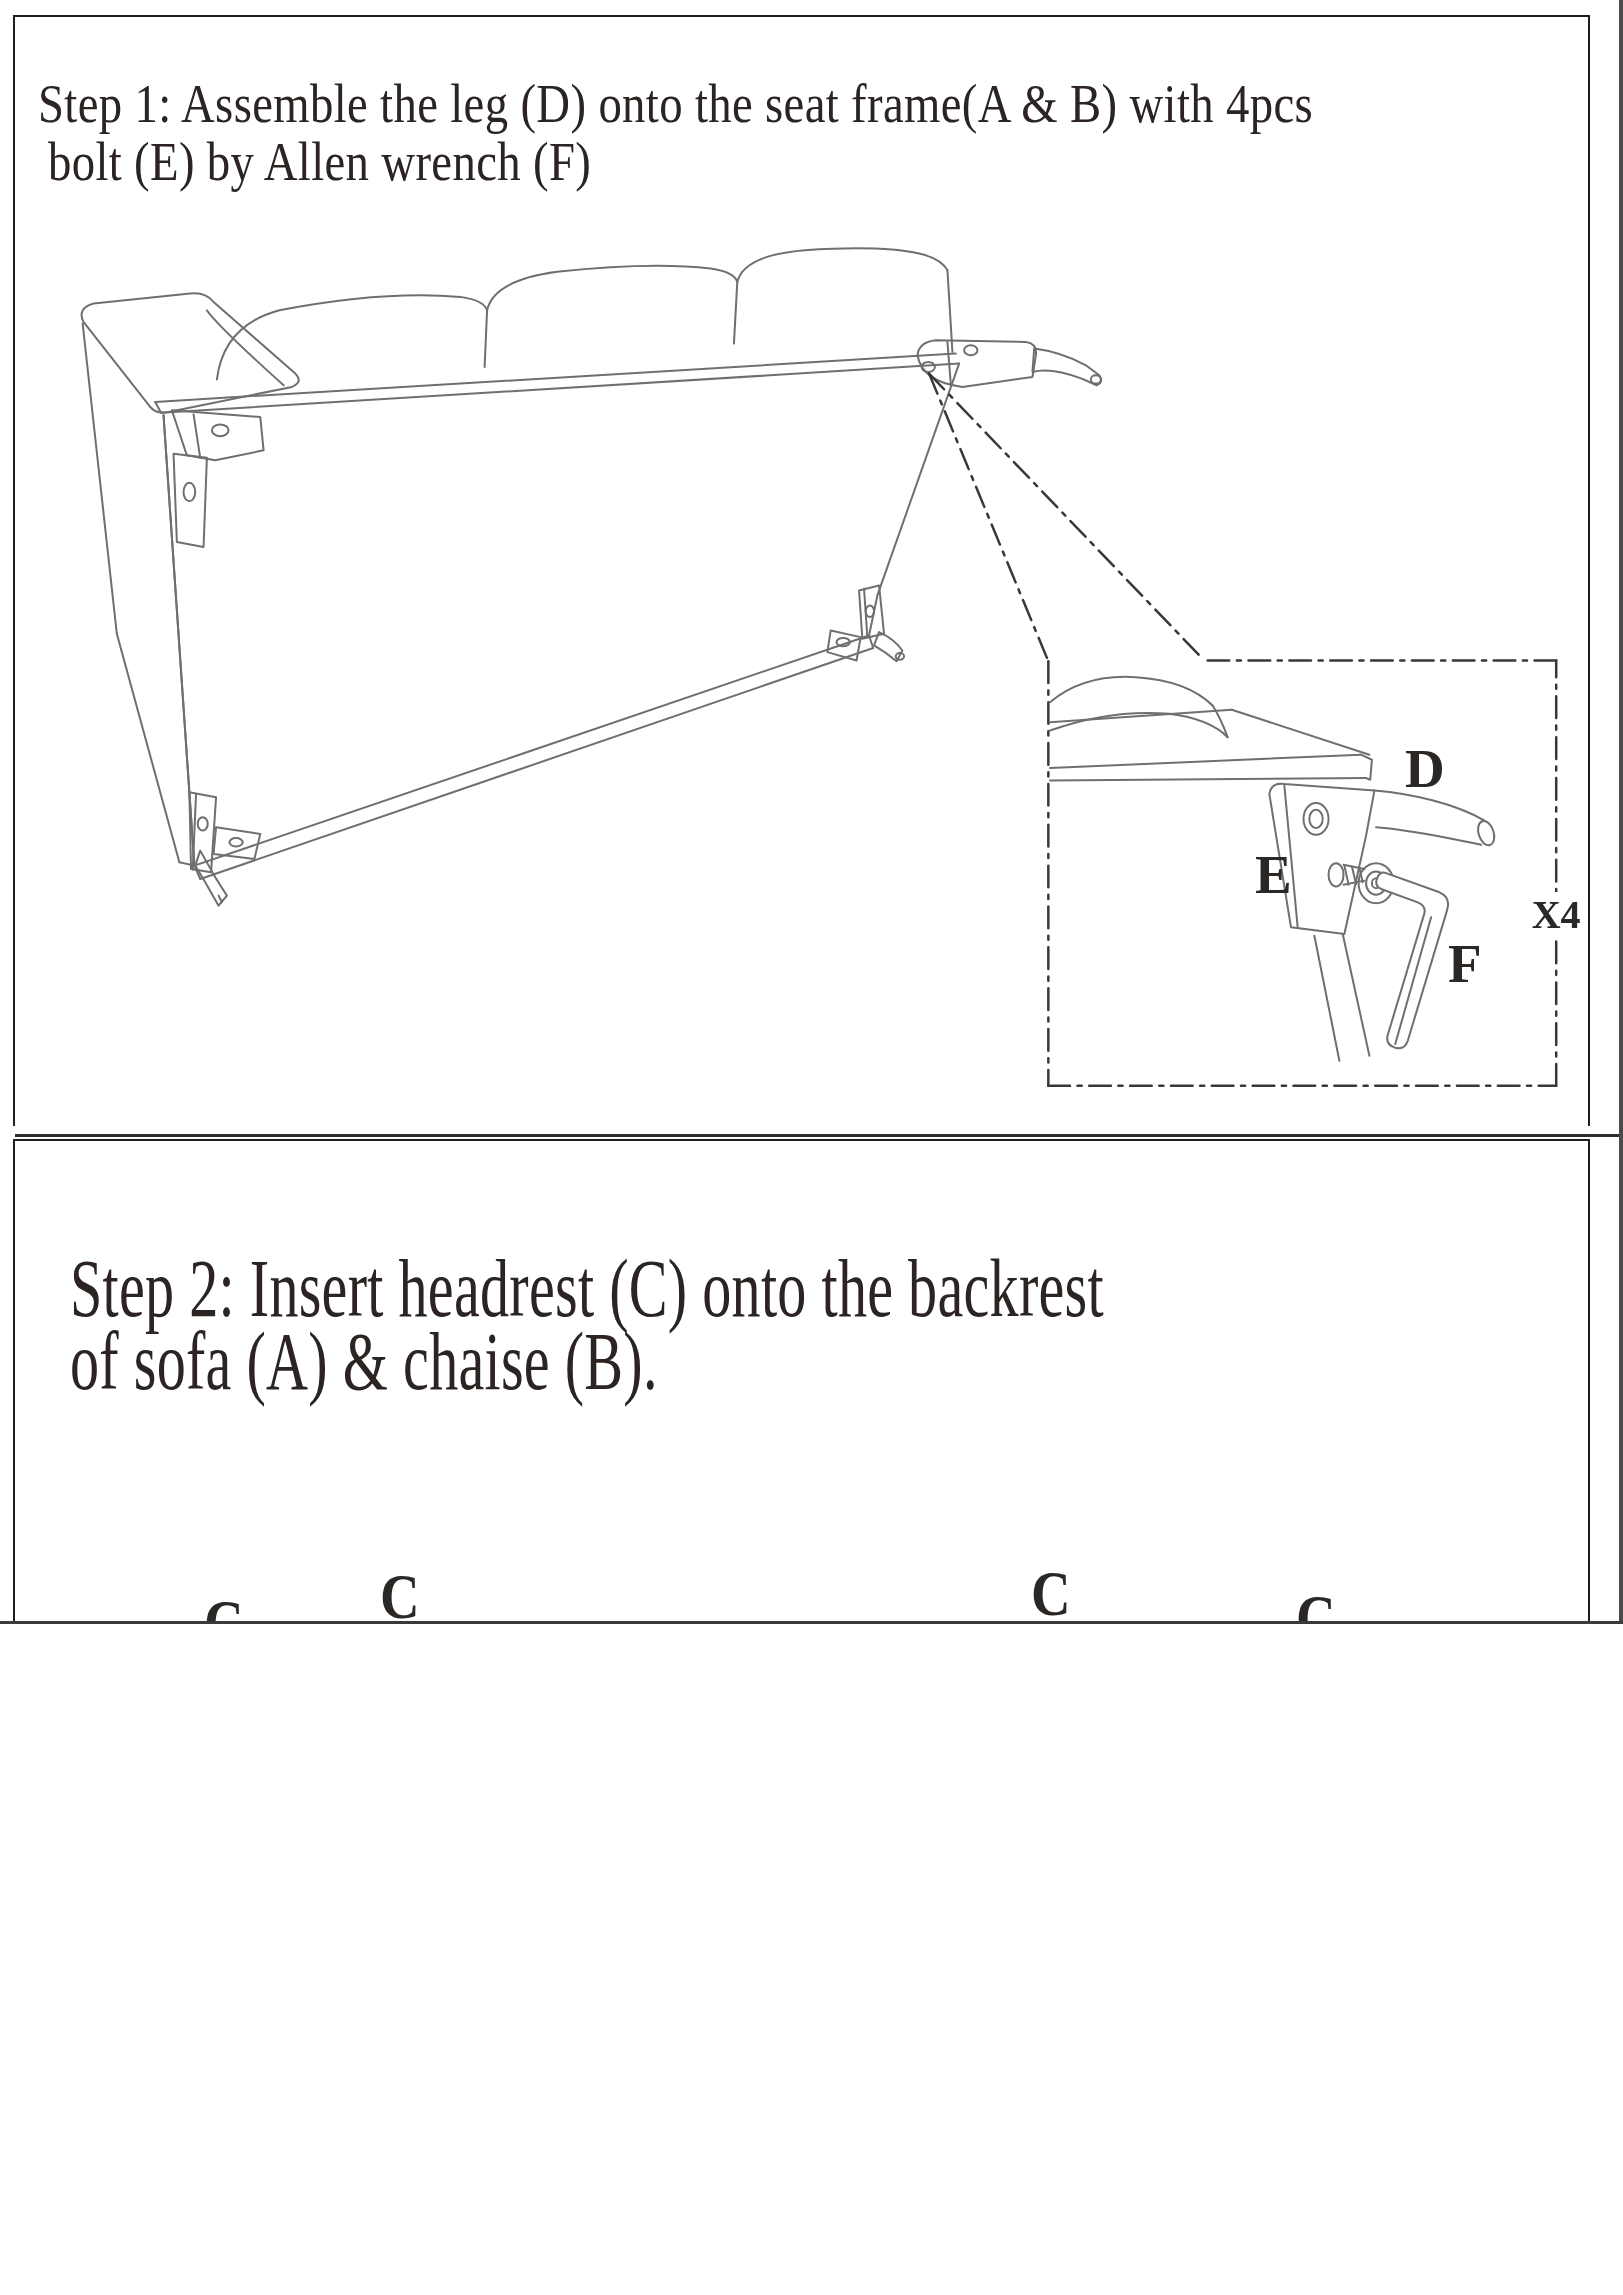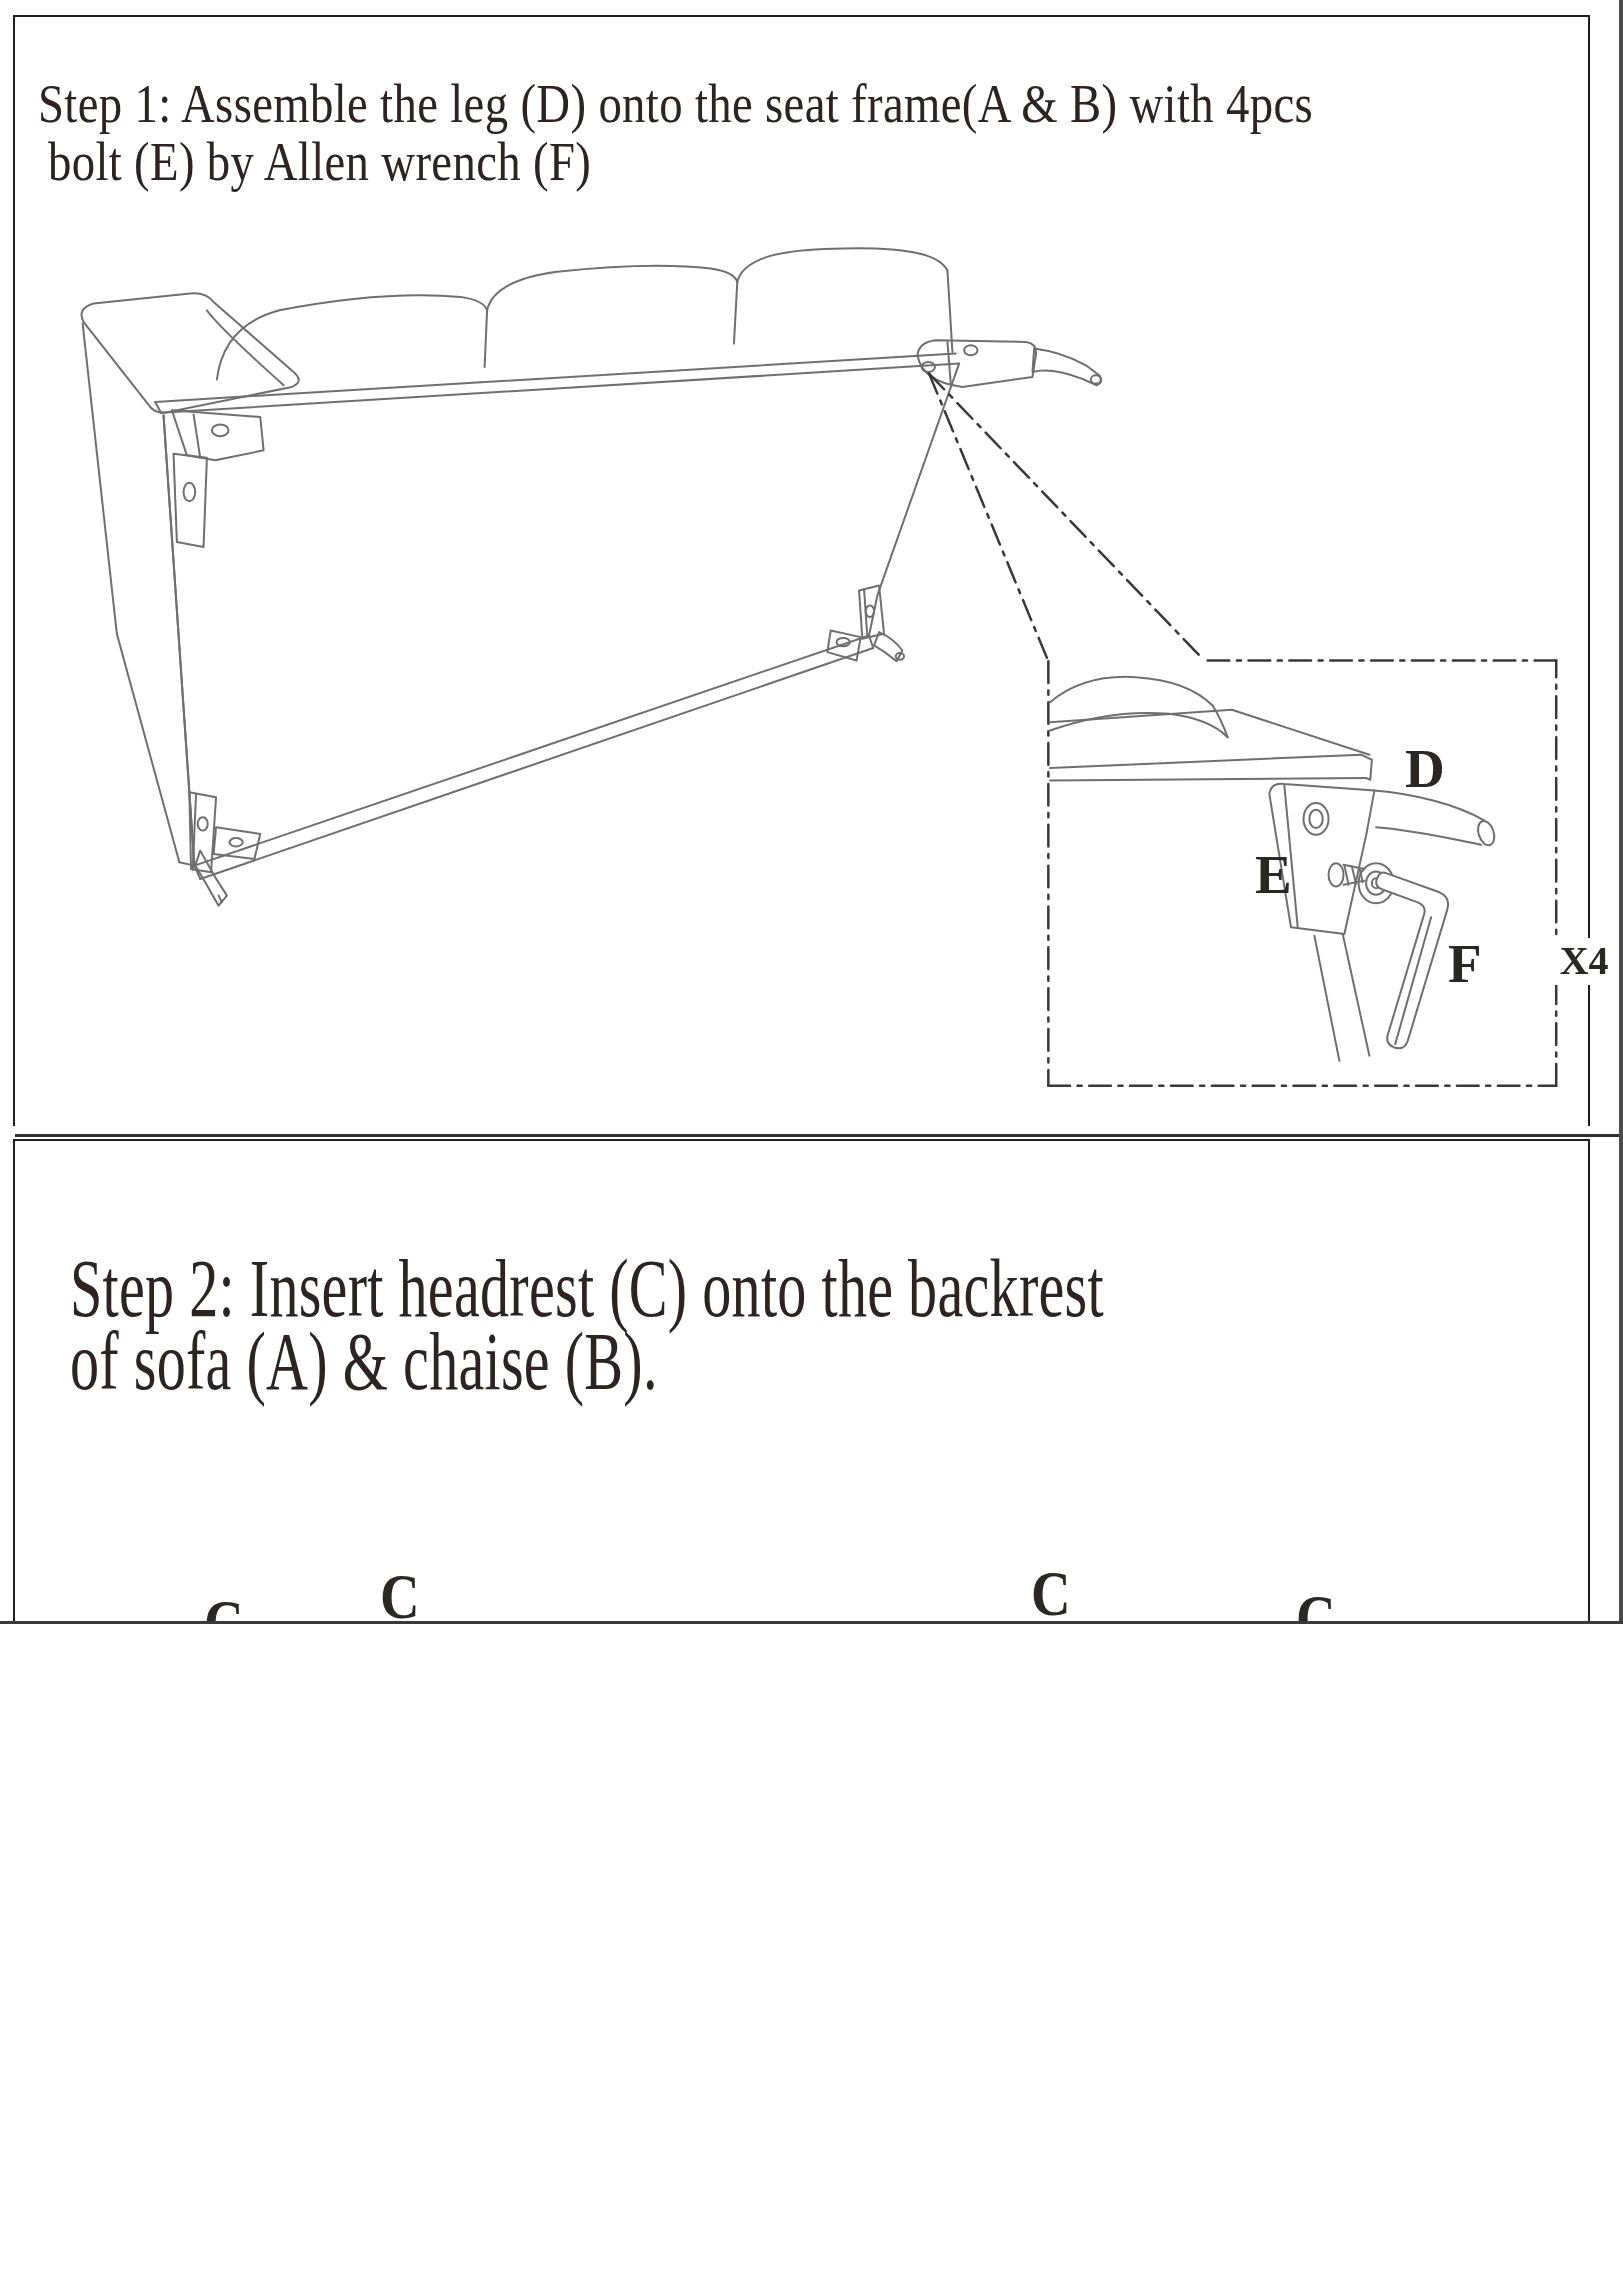--- a/index.html
+++ b/index.html
@@ -302,21 +302,21 @@
 
   <div class="title-line t1" style="left:38px;top:75px;">Step 1: Assemble the leg (D) onto the seat frame(A &amp; B) with 4pcs</div>
   <div class="title-line t1" style="left:48px;top:133px;">bolt (E) by Allen wrench (F)</div>
 
   <div class="title-line t2" style="left:70px;top:1245px;">Step 2: Insert headrest (C) onto the backrest</div>
   <div class="title-line t2" style="left:70px;top:1318px;">of sofa (A) &amp; chaise (B).</div>
 
   <div class="part-label lbl-def" style="left:1405px;top:741px;">D</div>
   <div class="part-label lbl-def" style="left:1255px;top:847px;">E</div>
   <div class="part-label lbl-def" style="left:1448px;top:936px;">F</div>
-  <div class="part-label lbl-x4" style="left:1525px;top:938px;margin-left:28px;">X4</div>
+  <div class="part-label lbl-x4" style="left:1525px;top:892px;">X4</div>
 
   <div class="part-label lbl-c" style="left:204px;top:1592px;">C</div>
   <div class="part-label lbl-c" style="left:380px;top:1566px;">C</div>
   <div class="part-label lbl-c" style="left:1031px;top:1563px;">C</div>
   <div class="part-label lbl-c" style="left:1296px;top:1587px;">C</div>
 
   <div class="edge-right"></div>
   <div class="edge-bottom"></div>
 </div>
 

